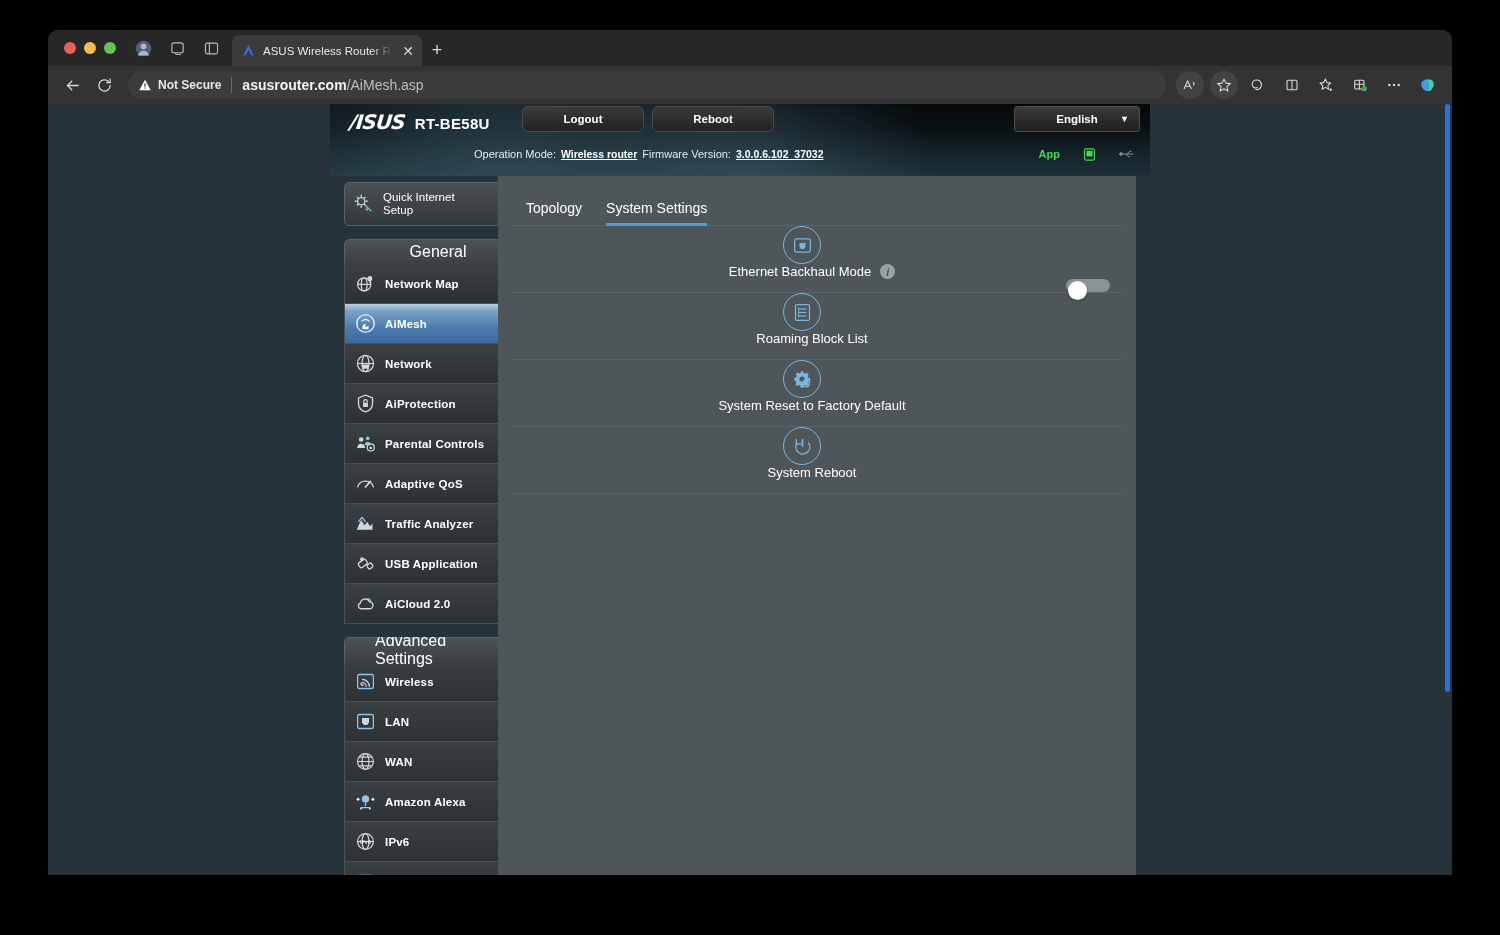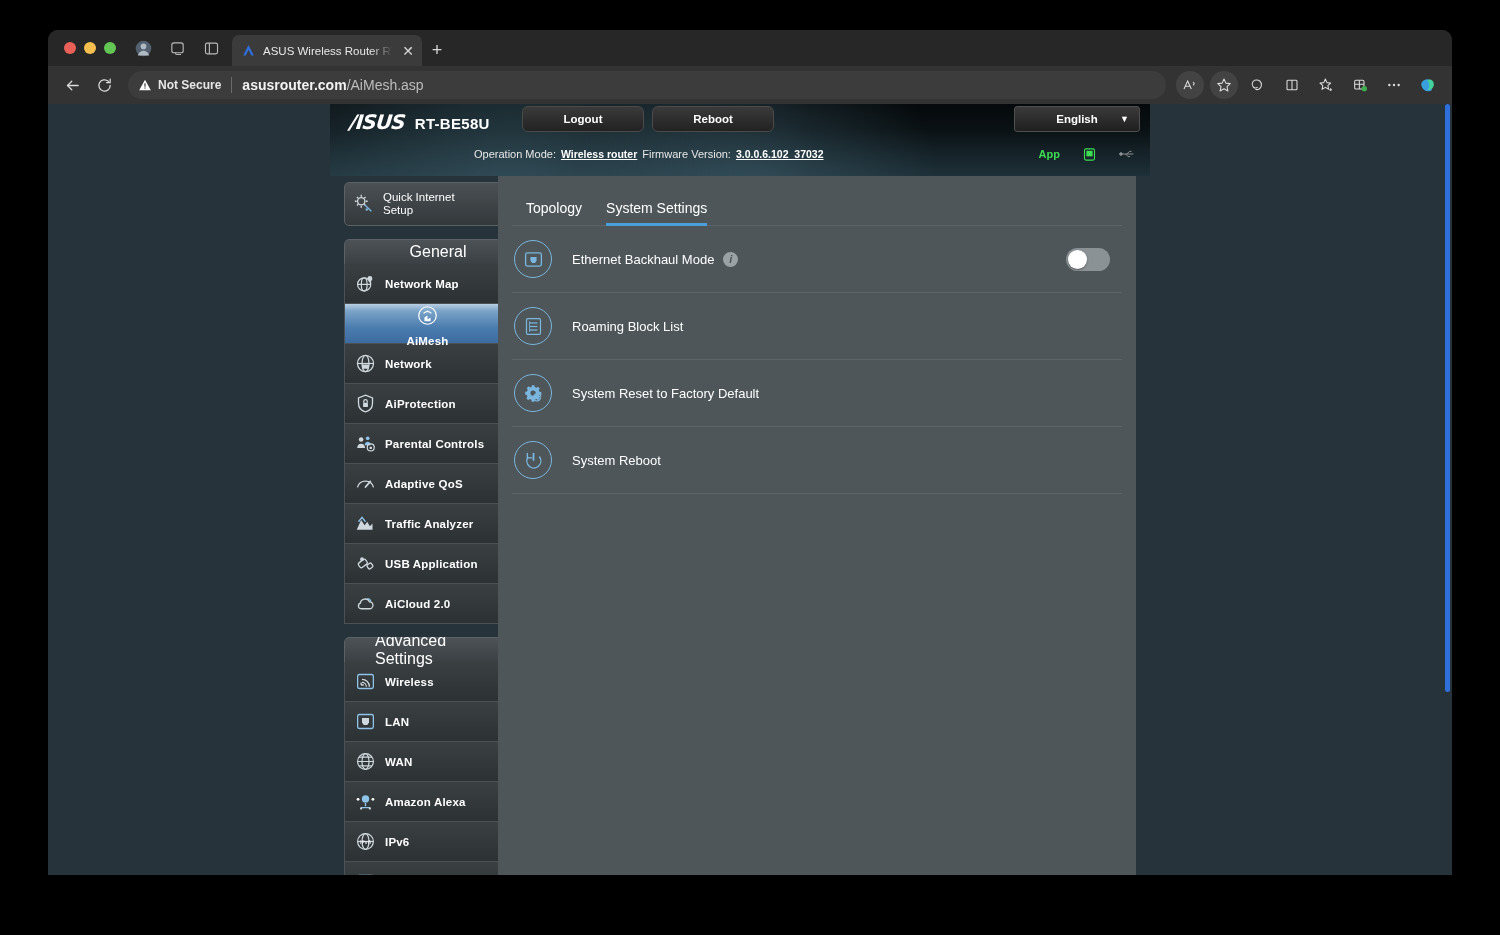--- a/index.html
+++ b/index.html
@@ -188,21 +188,20 @@
     height: 40px;
     background: linear-gradient(180deg, #3a3f42 0%, #2c3134 100%);
     border-left: 1px solid #4b5154;
     border-right: 1px solid #4b5154;
     border-bottom: 1px solid #4b5154;
     display: flex; align-items: center; gap: 9px;
     padding-left: 9px;
   }
   .menu-item.active {
     background: linear-gradient(180deg, #b9cfe3 0%, #7aa3c8 18%, #4a7bae 62%, #3c6ba0 100%);
-    flex-direction: column;
   }
   .menu-item .label { color: #ffffff; font-size: 11.5px; font-weight: bold; letter-spacing: .2px; }
   .menu-item.active .label { color: #ffffff; }
   .menu-icon { width: 22px; height: 22px; flex: 0 0 22px; display: flex; align-items: center; justify-content: center; }
 
   
   .content {
     margin-left: 10px;
     width: 638px;
     background: #4E565A;
@@ -224,20 +223,21 @@
     left: 0; right: 0; bottom: -1px;
     height: 3px; background: #4a9fd8;
   }
 
   .rows { padding: 0 14px; }
   .row {
     display: flex; align-items: center;
     height: 67px;
     border-bottom: 1px solid #5c6468;
     padding: 0 12px 0 2px;
+    flex-direction: column;
   }
   .row-icon {
     width: 38px; height: 38px; flex: 0 0 38px;
     border: 1.5px solid #7ab6dd;
     border-radius: 50%;
     display: flex; align-items: center; justify-content: center;
     margin-right: 20px;
   }
   .row-label { color: #ffffff; font-size: 13px; }
   .info-icon {

